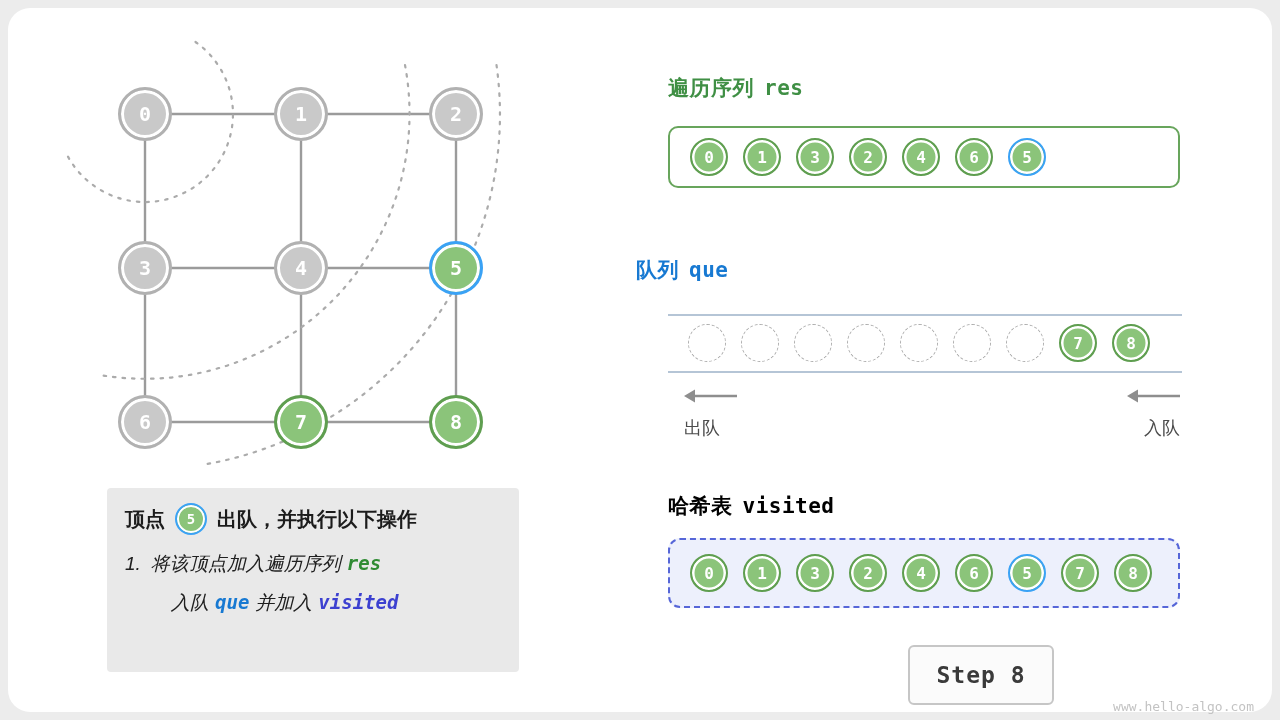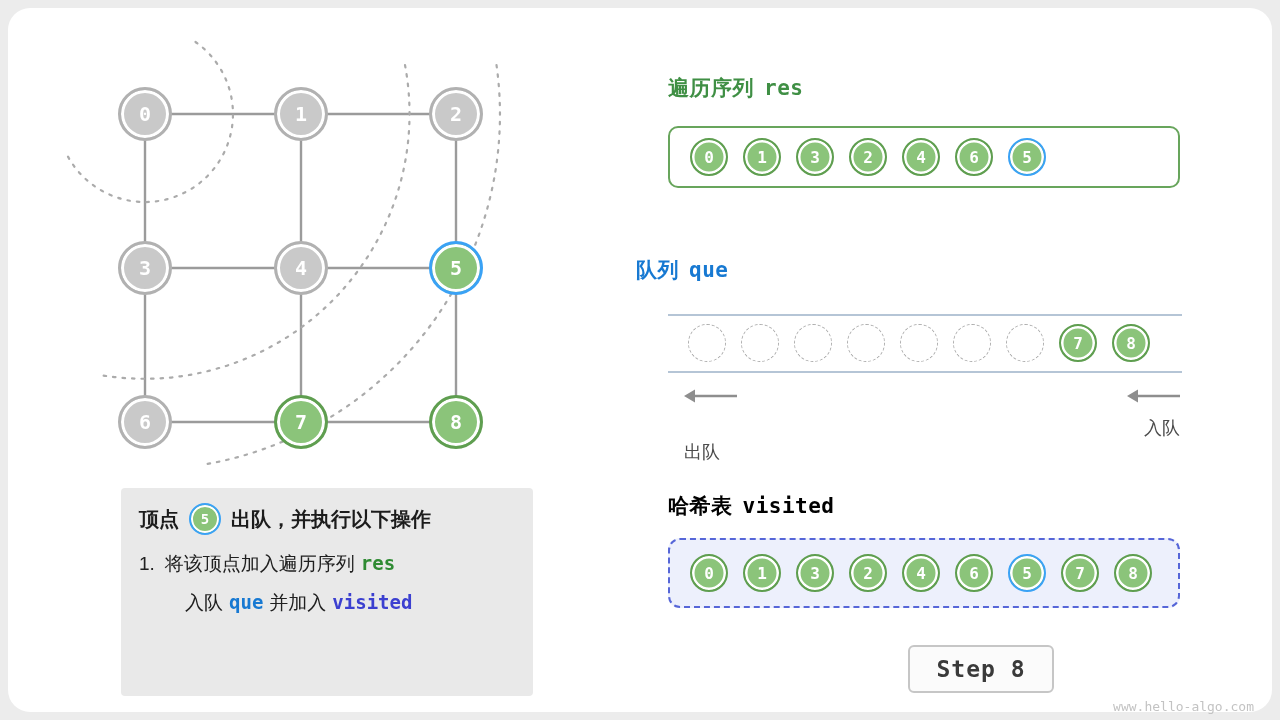--- a/index.html
+++ b/index.html
@@ -53,52 +53,52 @@
   #queue-line-top { top:314px; }
   #queue-line-bottom { top:371px; }
   #queue-row {
     position:absolute; left:668px; top:315px; width:514px; height:56px;
     box-sizing:border-box; display:flex; align-items:center; gap:15px; padding-left:20px;
   }
   .arrow { position:absolute; width:54px; height:16px; }
   #dequeue-arrow { left:683px; top:388px; }
   #enqueue-arrow { left:1126px; top:388px; }
   .qlabel { position:absolute; font-size:18px; color:#4c4c4c; }
-  #dequeue-label { left:684px; top:440px; }
+  #dequeue-label { left:684px; top:416px; }
   #enqueue-label { left:1126px; top:416px; width:54px; text-align:right; }
   #visited-box {
     position:absolute; left:668px; top:538px; width:512px; height:70px;
     box-sizing:border-box; background:#edf0fc; border:2px dashed #5666d8; border-radius:12px;
     display:flex; align-items:center; gap:15px; padding-left:20px;
   }
 
   
   #info-box {
-    position:absolute; left:121px; top:488px; width:412px; height:208px;
+    position:absolute; left:107px; top:488px; width:412px; height:184px;
     box-sizing:border-box; background:#e9e9e9; border-radius:4px; padding:15px 18px;
   }
   .info-title { display:flex; align-items:center; gap:10px; font-size:20px; font-weight:bold; color:#1c1c1c; }
   .mini-node {
     width:32px; height:32px; border-radius:50%; box-sizing:border-box;
     background:#8bc47a; border:2.5px solid #3aa2f5; box-shadow: inset 0 0 0 2px #fff;
     display:flex; align-items:center; justify-content:center;
     font:bold 14px "DejaVu Sans Mono", monospace; color:#fff; flex:0 0 auto;
   }
   .info-list { margin-top:15px; font-size:19px; color:#202020; line-height:27px; }
-  .info-line { margin-top:12px; }
+  .info-line { margin-top:12px;font-style:italic; }
   .info-line .num { margin-right:10px; }
   .indent { padding-left:46px; }
   .code { font-family:"DejaVu Sans Mono", monospace; font-weight:bold; }
   .code.res     { color:#2f8b33; margin-left:6px; }
   .code.que     { color:#1779d2; margin:0 6px; }
   .code.visited { color:#3c40d0; margin-left:6px; }
 
   
   #step-box {
-    position:absolute; left:908px; top:645px; width:146px; height:48px;
+    position:absolute; left:908px; top:645px; width:146px; height:60px;
     box-sizing:border-box; border:2px solid #c6c6c6; background:#fbfbfb; border-radius:6px;
     display:flex; align-items:center; justify-content:center;
     font:bold 23px "DejaVu Sans Mono", monospace; color:#3a3a3a; letter-spacing:1px;
   }
   #watermark { position:absolute; right:26px; top:699px; font:13px "DejaVu Sans Mono", monospace; color:#c3c3c3; }
 </style>
 </head>
 <body>
 
 <div class="card"></div>

